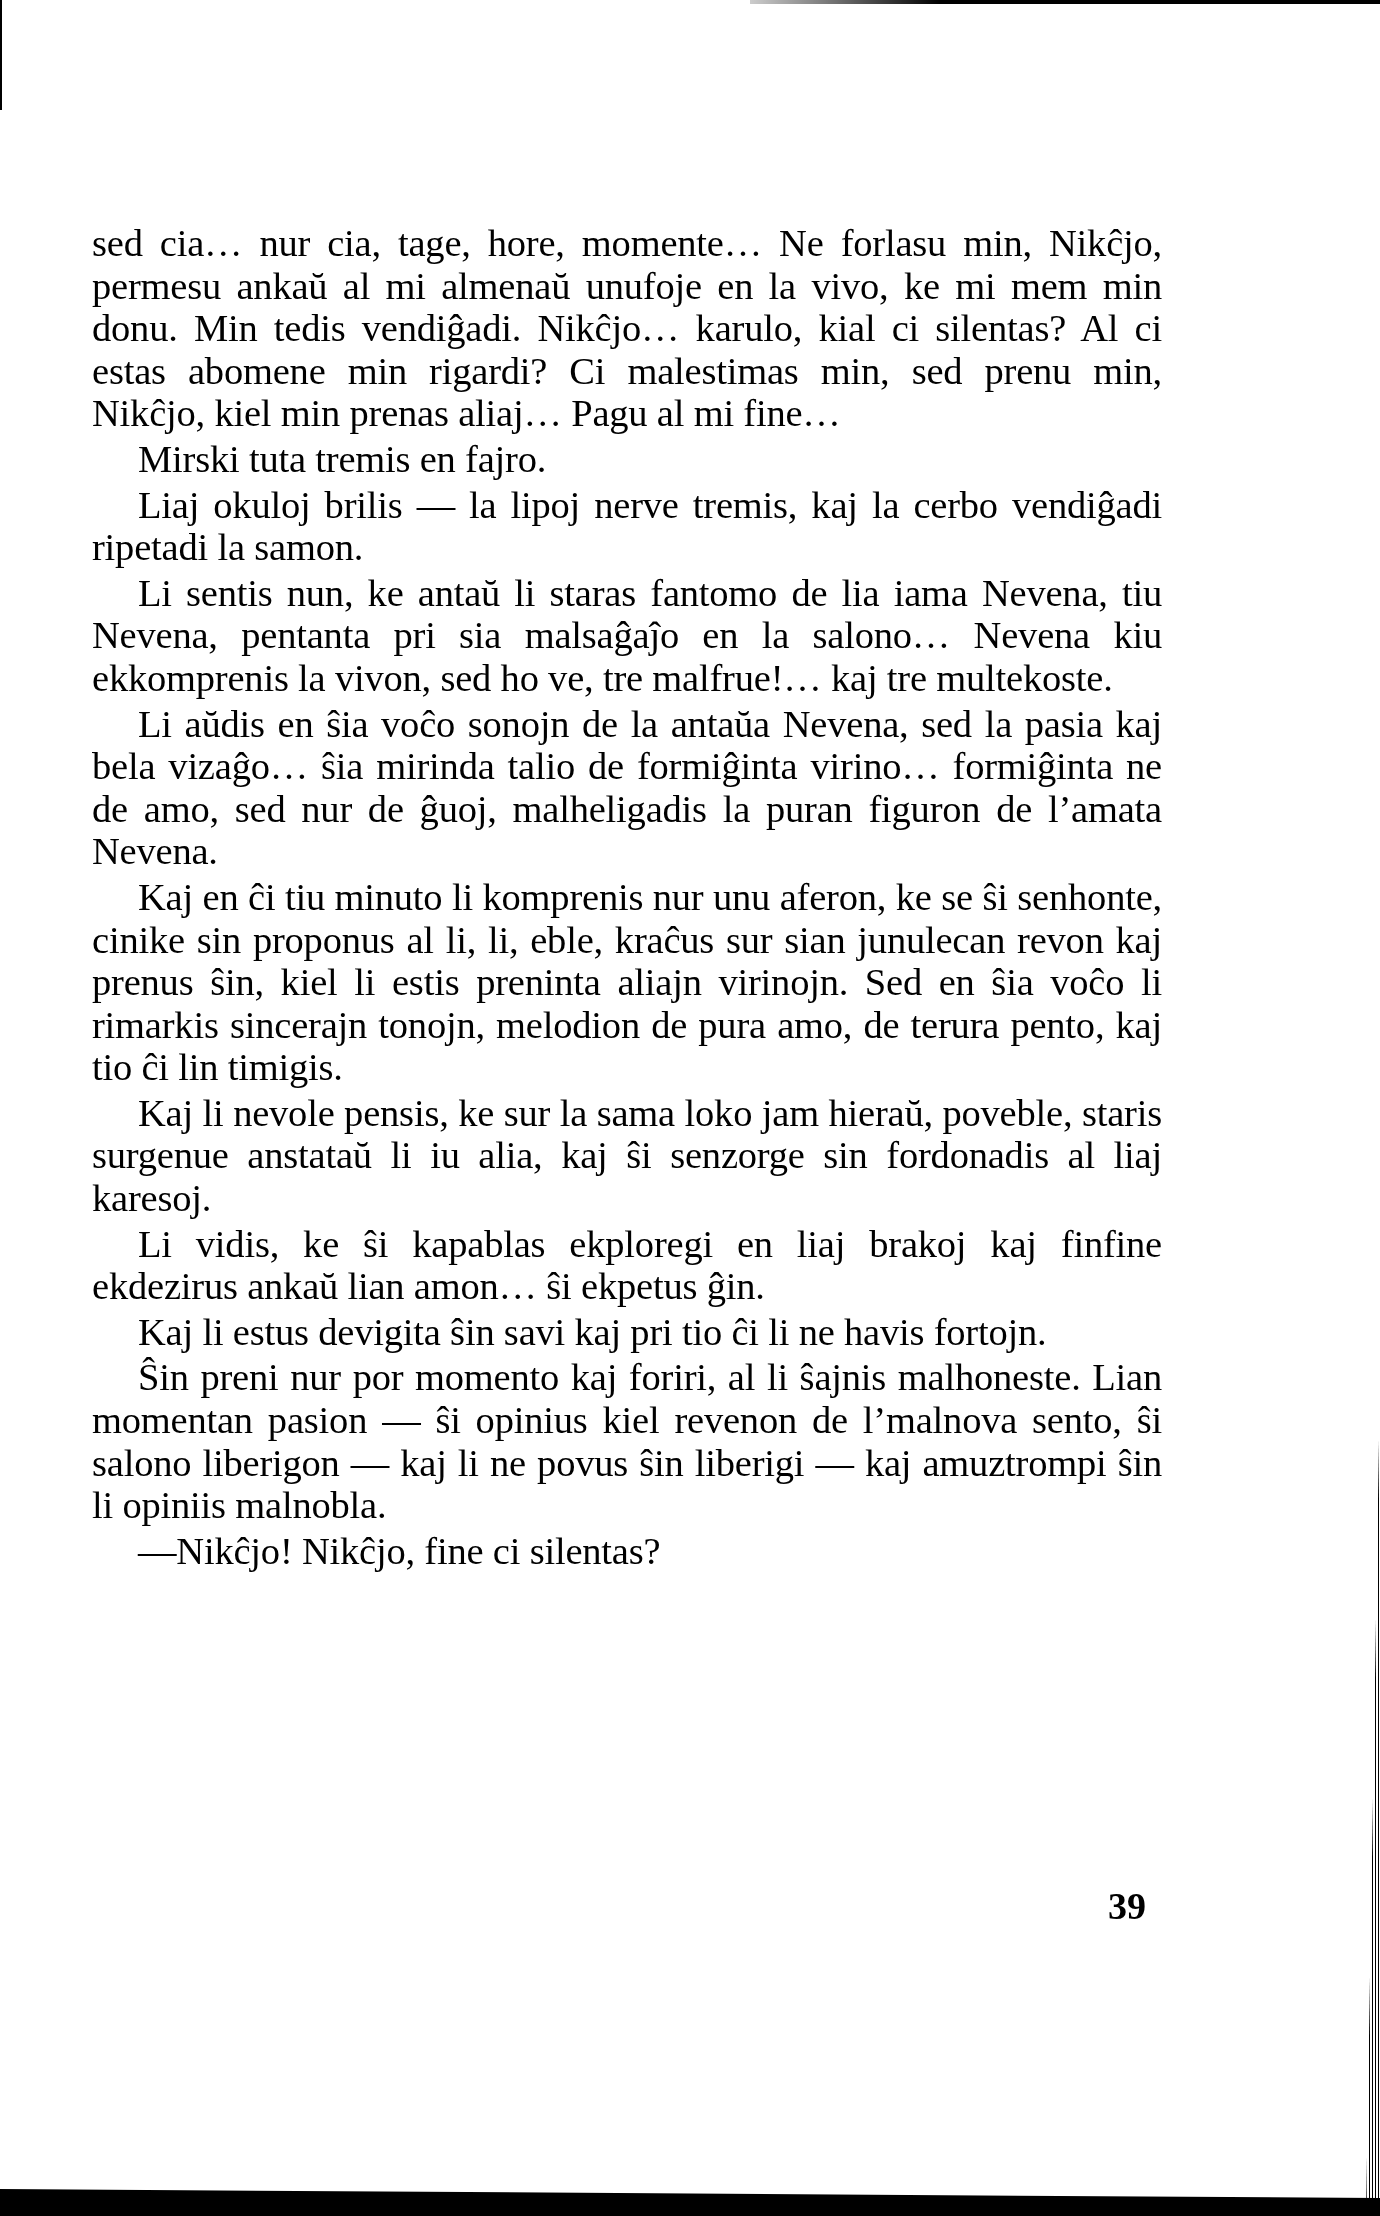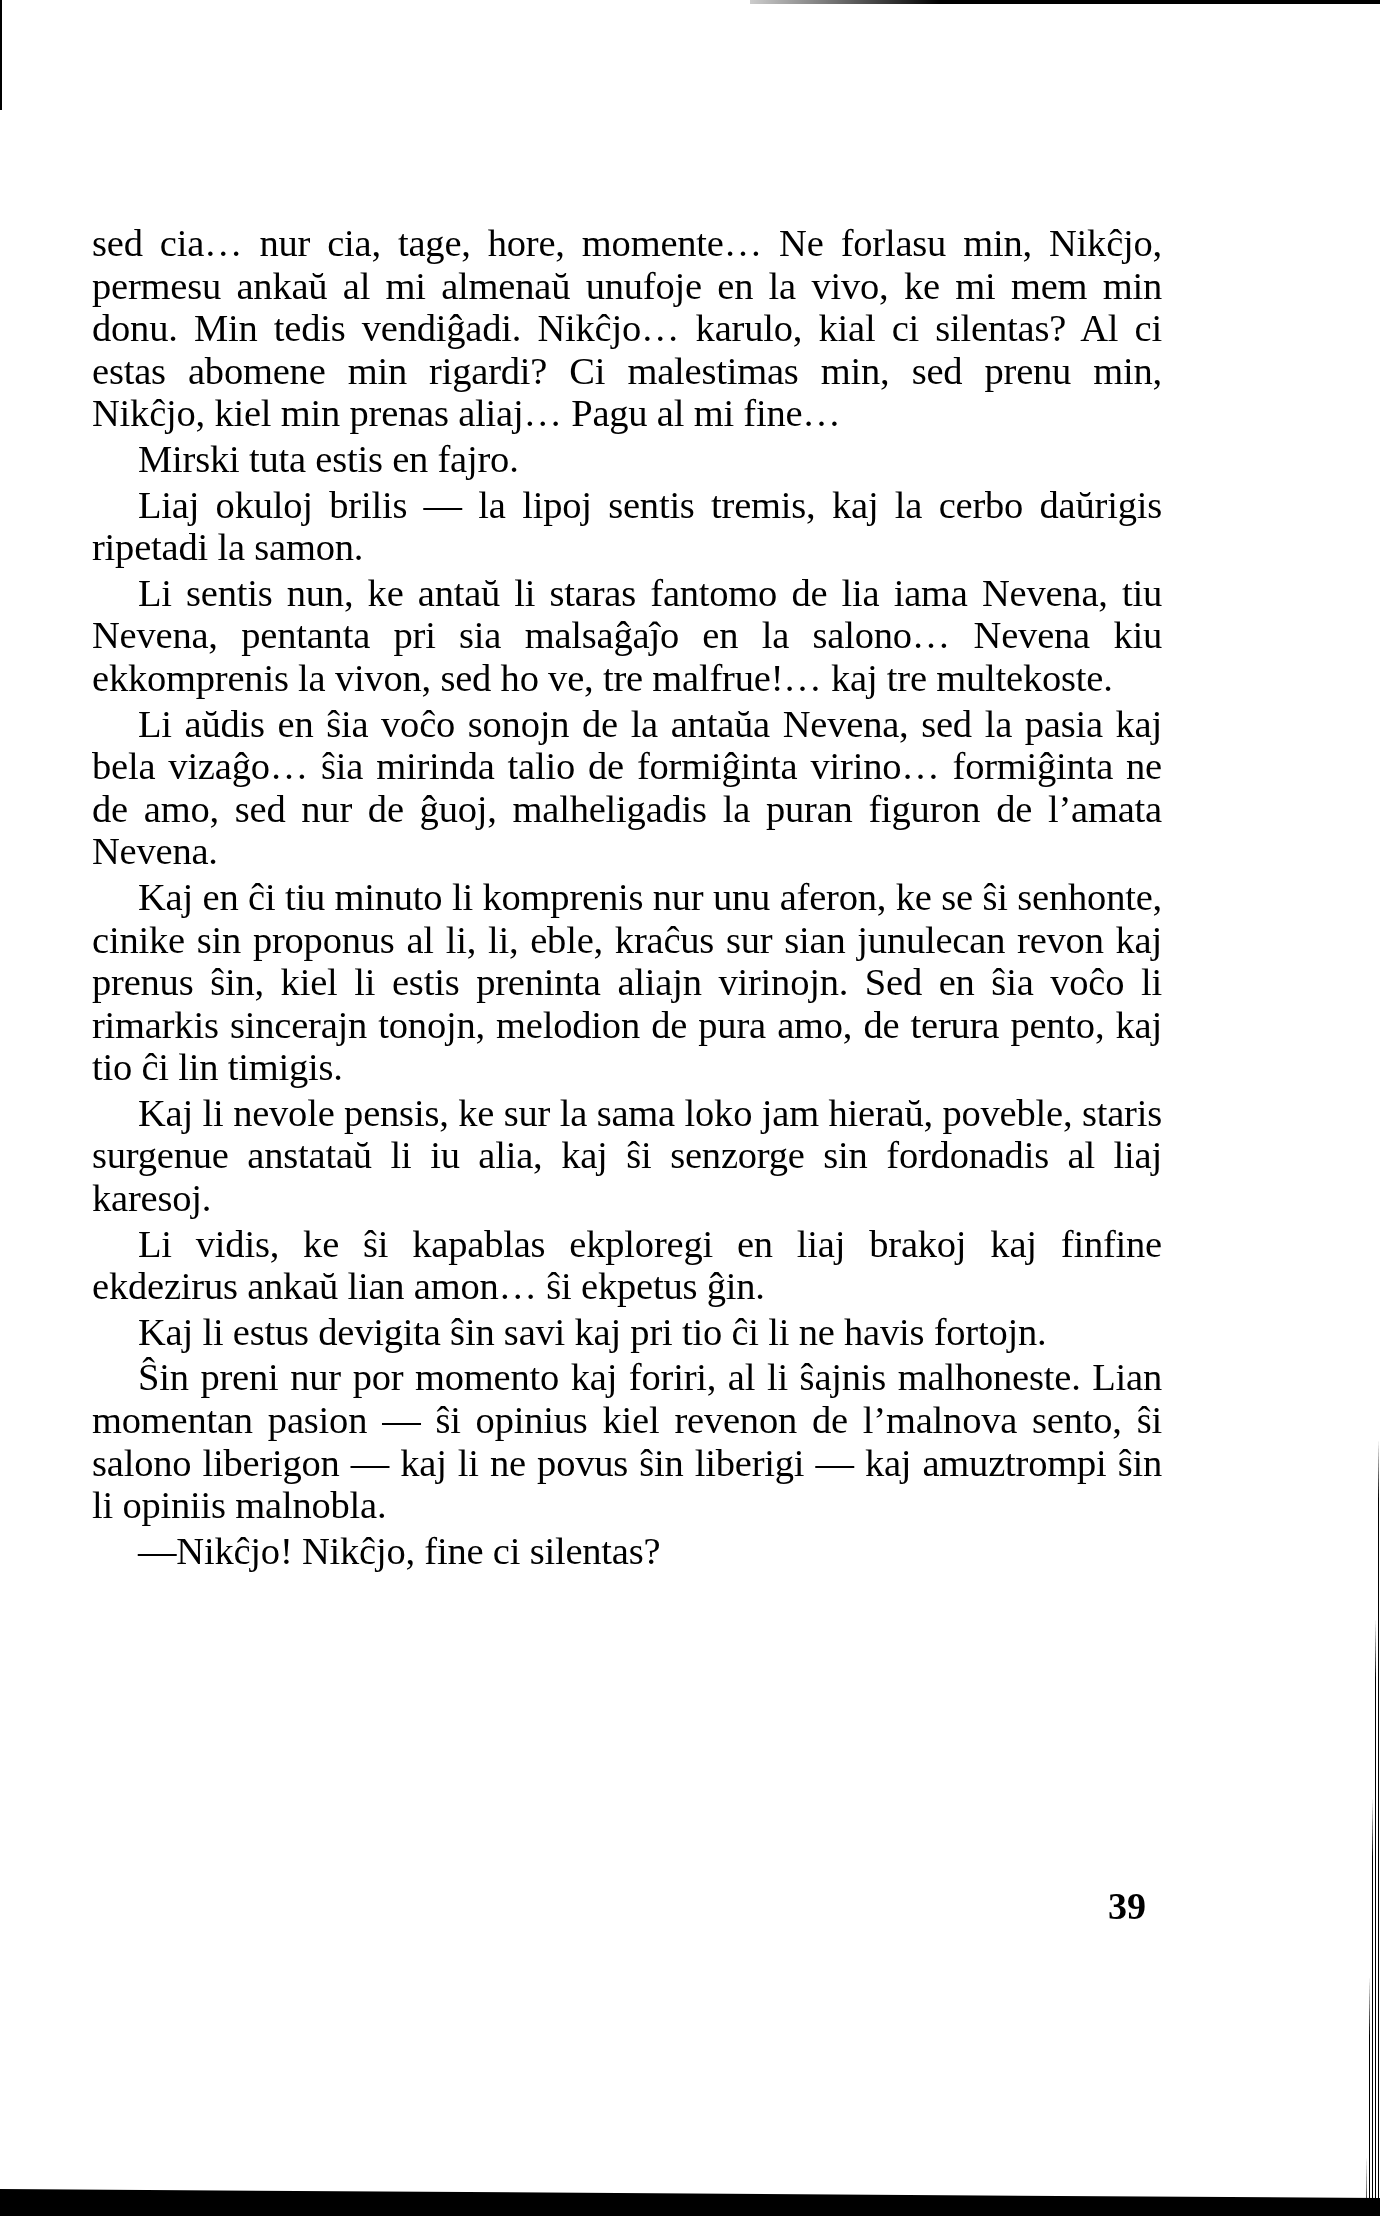--- a/index.html
+++ b/index.html
@@ -65,22 +65,22 @@
 </head>
 <body>
 
 <div class="edge-left"></div>
 <div class="edge-top"></div>
 <div class="edge-right"></div>
 <div class="edge-bottom"></div>
 
 <div class="text-block">
   <p class="noindent">sed cia… nur cia, tage, hore, momente… Ne forlasu min, Nikĉjo, permesu ankaŭ al mi almenaŭ unufoje en la vivo, ke mi mem min donu. Min tedis vendiĝadi. Nikĉjo… karulo, kial ci silentas? Al ci estas abomene min rigardi? Ci malestimas min, sed prenu min, Nikĉjo, kiel min prenas aliaj… Pagu al mi fine…</p>
-  <p>Mirski tuta estis en fajro.</p>
-  <p>Liaj okuloj brilis — la lipoj sentis tremis, kaj la cerbo daŭrigis ripetadi la samon.</p>
+  <p>Mirski tuta tremis en fajro.</p>
+  <p>Liaj okuloj brilis — la lipoj nerve tremis, kaj la cerbo vendiĝadi ripetadi la samon.</p>
   <p>Li sentis nun, ke antaŭ li staras fantomo de lia iama Nevena, tiu Nevena, pentanta pri sia malsaĝaĵo en la salono… Nevena kiu ekkomprenis la vivon, sed ho ve, tre malfrue!… kaj tre multekoste.</p>
   <p>Li aŭdis en ŝia voĉo sonojn de la antaŭa Nevena, sed la pasia kaj bela vizaĝo… ŝia mirinda talio de formiĝinta virino… formiĝinta ne de amo, sed nur de ĝuoj, malheligadis la puran figuron de l’amata Nevena.</p>
   <p>Kaj en ĉi tiu minuto li komprenis nur unu aferon, ke se ŝi senhonte, cinike sin proponus al li, li, eble, kraĉus sur sian junulecan revon kaj prenus ŝin, kiel li estis preninta aliajn virinojn. Sed en ŝia voĉo li rimarkis sincerajn tonojn, melodion de pura amo, de terura pento, kaj tio ĉi lin timigis.</p>
   <p>Kaj li nevole pensis, ke sur la sama loko jam hieraŭ, poveble, staris surgenue anstataŭ li iu alia, kaj ŝi senzorge sin fordonadis al liaj karesoj.</p>
   <p>Li vidis, ke ŝi kapablas ekploregi en liaj brakoj kaj finfine ekdezirus ankaŭ lian amon… ŝi ekpetus ĝin.</p>
   <p>Kaj li estus devigita ŝin savi kaj pri tio ĉi li ne havis fortojn.</p>
   <p>Ŝin preni nur por momento kaj foriri, al li ŝajnis malhoneste. Lian momentan pasion — ŝi opinius kiel revenon de l’malnova sento, ŝi salono liberigon — kaj li ne povus ŝin liberigi — kaj amuztrompi ŝin li opiniis malnobla.</p>
   <p>—Nikĉjo! Nikĉjo, fine ci silentas?</p>
 </div>
 

